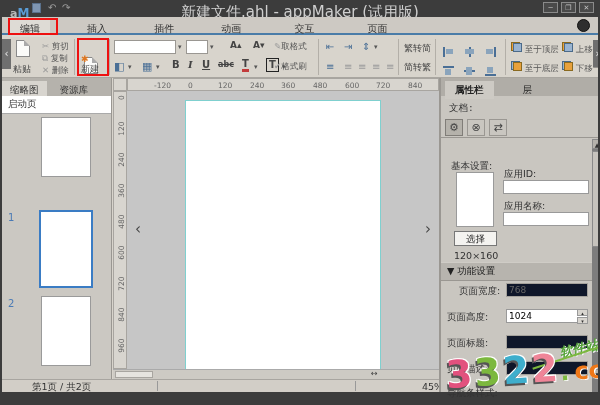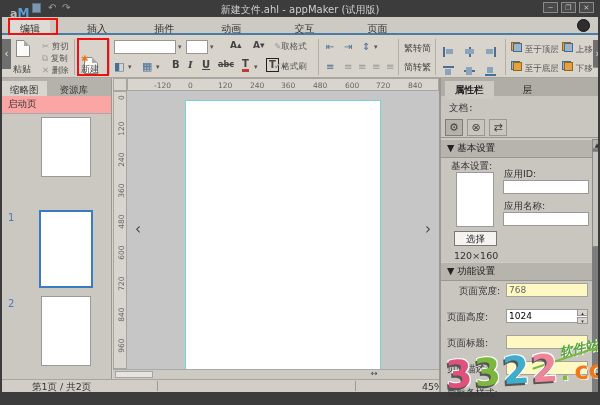--- a/index.html
+++ b/index.html
@@ -5,21 +5,21 @@
   html,body{margin:0;padding:0;background:#555;}
   .app{position:relative;width:600px;height:405px;background:#d8d4cc;
        font-family:"DejaVu Sans","Liberation Sans",sans-serif;overflow:hidden;
        border-left:2px solid #3c3c3c;border-right:2px solid #3c3c3c;box-sizing:border-box;}
   .abs{position:absolute;box-sizing:border-box;}
   
   .titlebar{left:0;top:0;width:100%;height:17px;background:#3c3c3c;color:#d8d8d8;}
   .logo-a{color:#b8b8b8;font-weight:bold;font-size:11px;}
   .logo-m{color:#5a9bd4;font-weight:bold;font-size:12px;}
   .tb-glyph{color:#9a9a9a;font-size:10px;}
-  .title-text{font-size:10px;color:#cfcfcf;}
+  .title-text{font-size:15px;color:#cfcfcf;}
   .winbtn{width:15px;height:11px;border:1px solid #8a8a8a;color:#c0c0c0;font-size:7px;
           text-align:center;line-height:10px;background:#4a4a4a;}
   
   .tabrow{left:0;top:17px;width:100%;height:18px;background:#cdc9c3;border-bottom:2px solid #4a7ca8;}
   .rtab{font-size:10px;color:#333;padding:2px 10px;display:inline-block;line-height:13px;}
   .rtab.active{background:#dedbd5;}
   
   .ribbon{left:0;top:37px;width:100%;height:41px;background:#d8d4cc;border-bottom:1px solid #a9a6a0;}
   .rlabel{font-size:9px;color:#444;white-space:nowrap;}
   .rsmall{font-size:8.5px;color:#555;white-space:nowrap;}
@@ -68,21 +68,21 @@
   .hthumb{background:#e6e4df;border:1px solid #a8a5a0;}
   .statusbar{left:0;top:379px;width:437px;height:13px;background:#d2cec7;border-top:1px solid #a8a5a0;font-size:9.5px;color:#333;}
   .bottombar{left:0;top:392px;width:100%;height:13px;background:#3c3c3c;}
   
   .rpanel{left:437px;top:78px;width:163px;height:314px;background:#c9c6c0;border-left:2px solid #9a9792;}
   .ptabbar{left:0;top:0;width:100%;height:18px;background:#b0ada7;}
   .ptab{display:inline-block;font-size:9.5px;color:#222;padding:3px 10px 2px;}
   .ptab.active{background:#cdcac4;font-weight:bold;}
   .plabel{font-size:9.5px;color:#333;}
   .pinput{background:#fff;border:1px solid #999;height:14px;font-size:9px;padding:0 2px;width:100%;font-family:inherit;}
-  .pinput.dim{background:#fef9c3;border-color:#a5a29c;color:#666;}
+  .pinput.dim{background:#0f172a;border-color:#a5a29c;color:#666;}
   .phdr{background:#b7b4ae;border-top:1px solid #cfccc6;border-bottom:1px solid #9a9792;font-size:9.5px;color:#222;padding:2px 6px;}
   .iconbtn{width:18px;height:17px;border:1px solid #9a9792;text-align:center;font-size:11px;color:#444;line-height:16px;}
   .iconbtn.active{background:#b5b2ab;border-color:#807d78;}
   .selbtn{background:#f4f3f0;border:1px solid #777;font-size:9.5px;text-align:center;line-height:13px;color:#222;}
   .vsb{background:#7d7d7d;}
   .vsb-arrow{background:#b5b2ac;border:1px solid #8a8a8a;color:#333;font-size:6px;text-align:center;line-height:9px;width:10px;height:10px;}
   .vsb-thumb{background:#c6c3bd;border:1px solid #8a8a8a;}
   .spin{width:11px;height:7px;background:#d8d5cf;border:1px solid #999;font-size:5px;line-height:6px;text-align:center;color:#333;}
   
   .redbox{border:2px solid #e11;z-index:60;}
@@ -193,21 +193,21 @@
     <div class="abs rsmall" style="left:560px;top:24px;width:36px;overflow:hidden;"><span class="lyr back"></span> <span>下移一层</span></div>
 
     <div class="abs darkbtn" style="left:591px;top:3px;width:9px;height:27px;line-height:27px;">›</div>
   </div>
 
   <div class="abs sidebar">
     <div class="abs sbtabbar">
       <span class="sbtab active">缩略图</span>
       <span class="sbtab">资源库</span>
     </div>
-    <div class="abs sechdr" style="left:0;top:18px;width:100%;background:#fca5a5;border-bottom:1px solid #aaa;">启动页</div>
+    <div class="abs sechdr" style="left:0;top:18px;width:100%;background:#ffffff;border-bottom:1px solid #aaa;">启动页</div>
     <div class="abs thumb" style="left:39px;top:39px;width:50px;height:60px;"></div>
     <div class="abs pagenum" style="left:6px;top:134px;">1</div>
     <div class="abs thumb" style="left:37px;top:132px;width:54px;height:78px;border:2px solid #3a7cc4;"></div>
     <div class="abs pagenum" style="left:6px;top:220px;">2</div>
     <div class="abs thumb" style="left:39px;top:218px;width:50px;height:70px;"></div>
   </div>
 
   <div class="abs canvas">
 
     <div class="abs ruler" style="left:0;top:0;width:14px;height:13px;"></div>
@@ -279,21 +279,20 @@
       <span class="ptab" style="margin-left:14px;">层</span>
     </div>
     <span class="abs plabel" style="left:8px;top:24px;font-family:Liberation Mono, monospace;">文档:</span>
 
     <div class="abs" style="left:0;top:40px;width:100%;height:20px;border-bottom:1px solid #9a9792;">
       <span class="abs iconbtn active" style="left:4px;top:1px;">⚙</span>
       <span class="abs iconbtn" style="left:26px;top:1px;">⊗</span>
       <span class="abs iconbtn" style="left:48px;top:1px;">⇄</span>
     </div>
 
-    <div class="abs phdr" style="left:0;top:61px;width:152px;">▼ 基本设置</div>
 
     <span class="abs plabel" style="left:10px;top:82px;">基本设置:</span>
     <div class="abs thumb" style="left:15px;top:94px;width:38px;height:55px;"></div>
     <span class="abs plabel" style="left:63px;top:90px;">应用ID:</span>
     <input class="abs pinput" style="left: 62px; top: 102px; width: 86px;">
     <span class="abs plabel" style="left:63px;top:122px;">应用名称:</span>
     <input class="abs pinput" style="left: 62px; top: 134px; width: 86px;">
     <div class="abs selbtn" style="left:13px;top:153px;width:43px;height:15px;">选择</div>
     <span class="abs plabel" style="left:13px;top:172px;">120×160</span>
 

